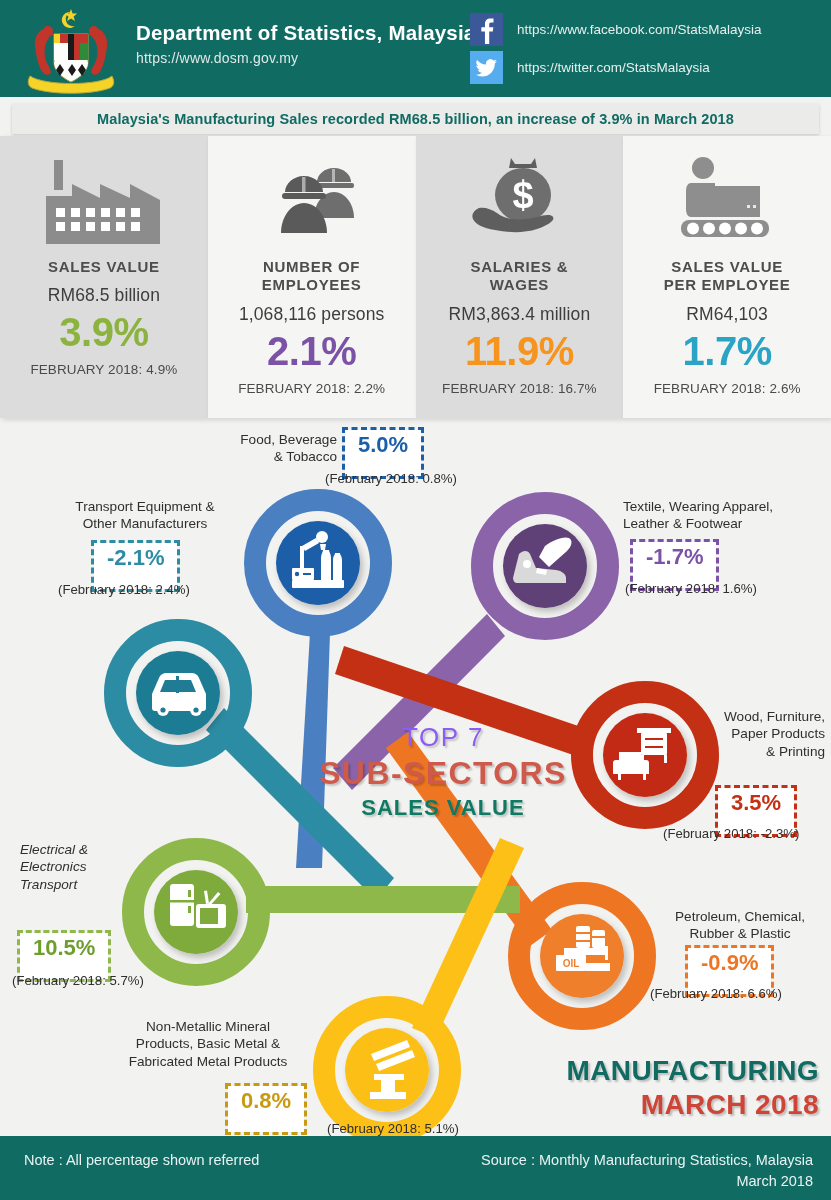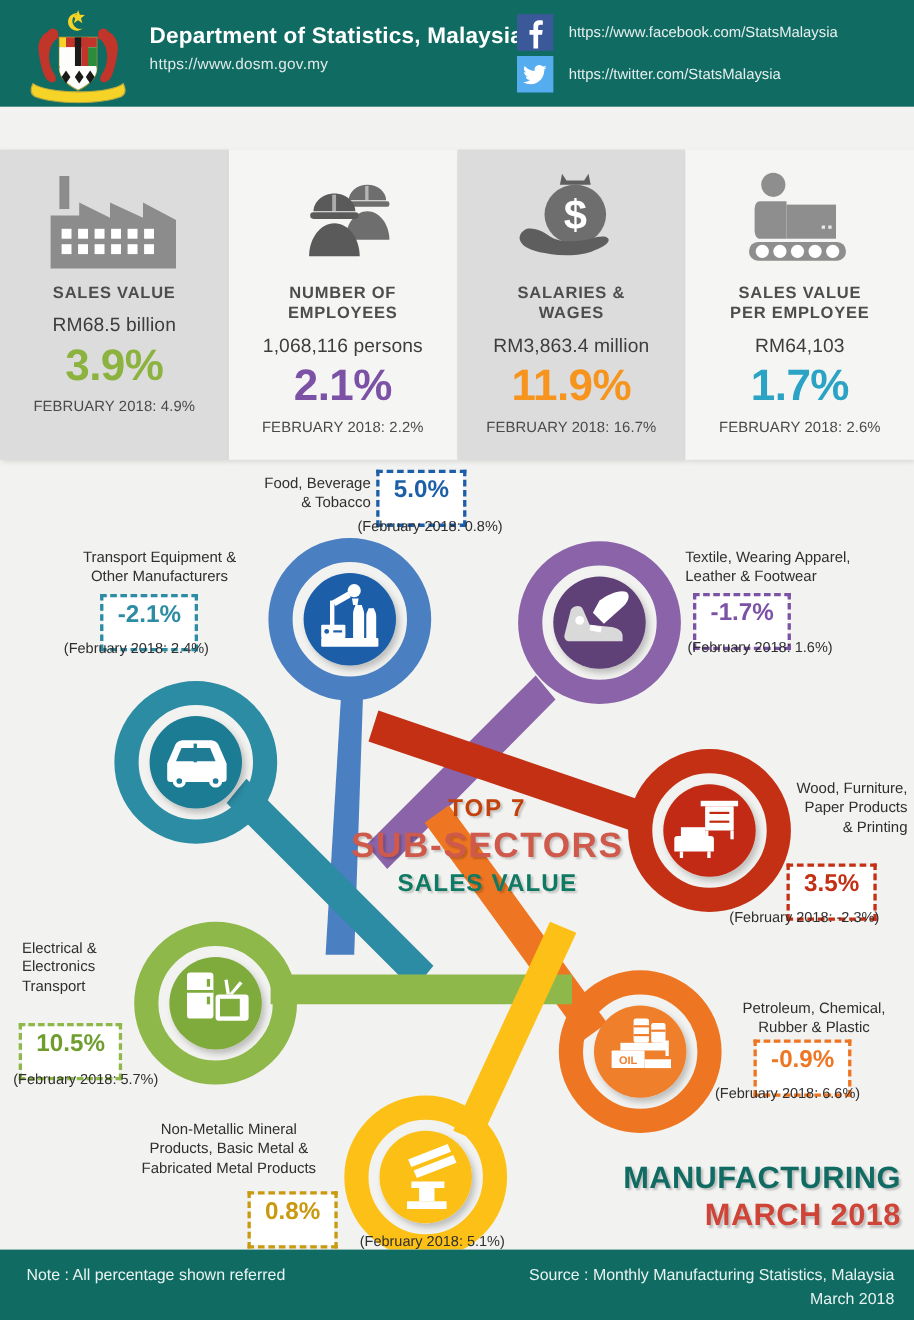--- a/index.html
+++ b/index.html
@@ -67,21 +67,21 @@
   .lbl { position: absolute; color: #2f2f2f; line-height: 1.28; }
   .lbl .name { font-size: 13.6px; }
   .pctbox {
     display: inline-block; background: #ffffff; padding: 3px 13px 20px;
     font-size: 22px; font-weight: bold; line-height: 1.05;
   }
   .prev { font-size: 13.2px; color: #2f2f2f; }
 
   
   .ctr-title { position: absolute; text-align: center; width: 250px; left: 318px; top: 722px; }
-  .ctr-l1 { font-size: 22px; font-weight: bold; color: #c2410c; letter-spacing: 1.6px;
+  .ctr-l1 { font-size: 26px; font-weight: normal; color: #8b5cf6; letter-spacing: 1.6px;
             text-shadow: 2px 2px 2px rgba(0,0,0,.2); }
   .ctr-l2 { font-size: 32px; font-weight: bold; color: #cf5a4c; letter-spacing: 1.4px;
             text-shadow: 2px 2px 2px rgba(0,0,0,.2); margin-top: 2px; }
   .ctr-l3 { font-size: 22px; font-weight: bold; color: #0f7a63; letter-spacing: 1px;
             text-shadow: 2px 2px 2px rgba(0,0,0,.2); margin-top: 3px; }
 
   
   .big-title { position: absolute; right: 12px; top: 1055px; text-align: right; }
   .big-l1 { font-size: 28px; font-weight: bold; color: #106b63; letter-spacing: .4px;
             text-shadow: 2px 2px 2px rgba(0,0,0,.22); }
@@ -146,20 +146,23 @@
       <span class="sicon tw">
         <svg width="33" height="33" viewBox="0 0 33 33">
           <rect width="33" height="33" fill="#55acee"></rect>
           <path d="M27 10.2 c-.8 .35 -1.65 .6 -2.55 .7 c.92 -.55 1.6 -1.4 1.95 -2.45 c-.86 .5 -1.8 .88 -2.8 1.08 a4.4 4.4 0 0 0 -7.5 4 c-3.65 -.18 -6.9 -1.93 -9.07 -4.6 a4.4 4.4 0 0 0 1.36 5.87 c-.72 -.02 -1.4 -.22 -2 -.55 v.06 c0 2.13 1.52 3.9 3.53 4.3 c-.65 .18 -1.35 .2 -2 .08 a4.4 4.4 0 0 0 4.1 3.05 a8.85 8.85 0 0 1 -6.52 1.82 a12.45 12.45 0 0 0 6.75 1.98 c8.1 0 12.53 -6.72 12.53 -12.54 l-.015 -.57 A8.9 8.9 0 0 0 27 10.2z" fill="#ffffff"></path>
         </svg>
       </span>
       <span class="social-url">https://twitter.com/StatsMalaysia</span>
     </div>
   </div>
 
+  <div class="banner">
+    <span class="banner-text">Malaysia's Manufacturing Sales recorded RM68.5 billion, an increase of 3.9% in March 2018</span>
+  </div>
 
   <div class="kpis">
 
     <div class="kpi odd">
       <div class="kpi-icon">
         <svg width="140" height="100" viewBox="0 0 140 100">
           <rect x="20" y="10" width="9" height="30" fill="#8c8c8c"></rect>
           <path d="M12 46 h26 v-12 l28 14 v-14 l30 14 v-14 l30 16 v44 h-114z" fill="#8c8c8c"></path>
           <g fill="#ffffff">
             <rect x="22" y="58" width="9" height="9"></rect>
@@ -423,21 +426,21 @@
 
     <div class="lbl" style="left:660px; top:490px; width:160px; text-align:center;">
       <div class="name">Petroleum, Chemical,</div>
       <div class="name">Rubber &amp; Plastic</div>
     </div>
     <div style="position:absolute; left:688px; top:530px;">
       <span class="pctbox" style="color:#ee7623; outline:3px dashed #ee7623;">-0.9%</span>
     </div>
     <div class="prev" style="position:absolute; left:650px; top:568px;">(February 2018: 6.6%)</div>
 
-    <div class="lbl" style="left:20px; top:435px; width:100px;">
+    <div class="lbl" style="left:20px; top:423px; width:100px;font-style:italic;">
       <div class="name">Electrical &amp;</div>
       <div class="name">Electronics</div>
       <div class="name">Transport</div>
     </div>
     <div style="position:absolute; left:20px; top:515px;">
       <span class="pctbox" style="color:#6f9e2f; outline:3px dashed #8fb84a;">10.5%</span>
     </div>
     <div class="prev" style="position:absolute; left:12px; top:555px;">(February 2018: 5.7%)</div>
 
     <div class="lbl" style="left:108px; top:600px; width:200px; text-align:center;">

